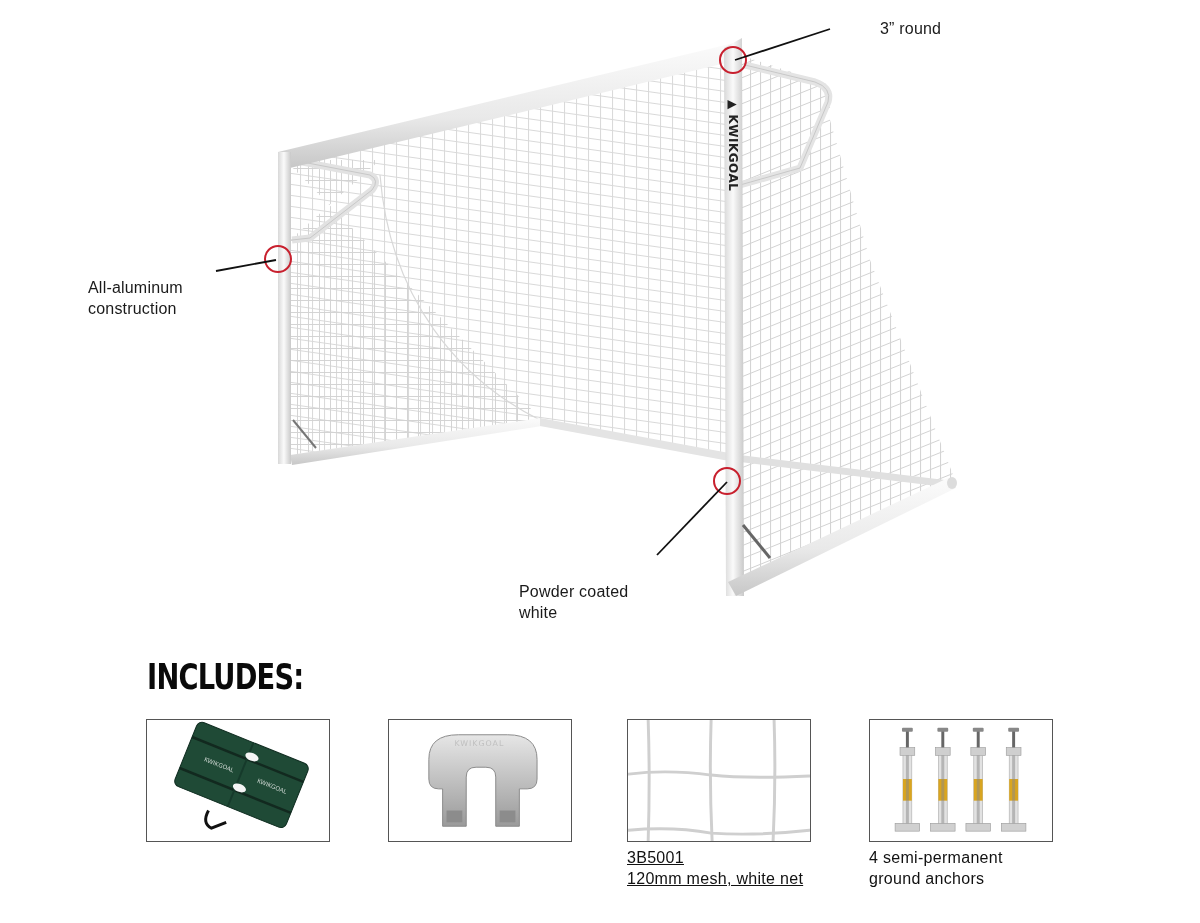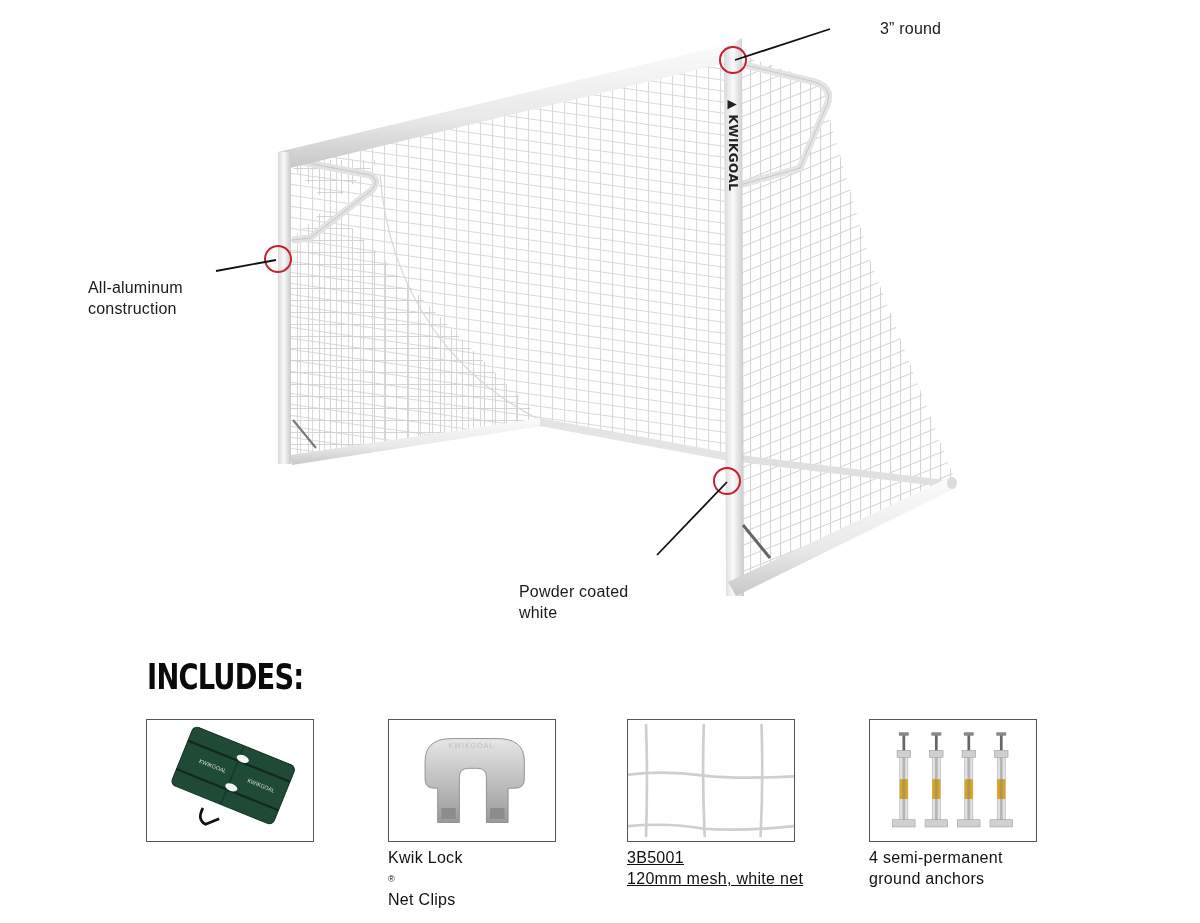--- a/index.html
+++ b/index.html
@@ -5,21 +5,21 @@
   html, body { margin:0; padding:0; background:#ffffff; }
   body { width:1200px; height:923px; position:relative; overflow:hidden;
          font-family:"Liberation Sans", "DejaVu Sans", sans-serif; color:#111; }
   #goal-svg { position:absolute; left:0; top:0; width:1200px; height:620px; }
   .callout-text { position:absolute; font-size:16px; line-height:21px; color:#1a1a1a; font-weight:500; letter-spacing:0.2px; }
   .callout-text span { display:block; }
   #includes-title { position:absolute; left:147px; top:657px; font-family:"DejaVu Sans", sans-serif;
      font-weight:bold; font-size:35px; letter-spacing:-1px; transform:scaleX(0.78); transform-origin:left top;
      color:#0a0a0a; line-height:40px; }
   .item { position:absolute; top:719px; width:186px; }
-  .thumb { width:168px; height:123px; border:1.5px solid #555; box-sizing:border-box; position:relative; overflow:hidden; background:#fff; }
+  .thumb { width:184px; height:123px; border:1.5px solid #555; box-sizing:border-box; position:relative; overflow:hidden; background:#fff; }
   .thumb svg { position:absolute; left:0; top:0; width:100%; height:100%; }
   .caption { font-size:16px; line-height:21px; margin-top:5px; color:#111; letter-spacing:0.3px; font-weight:500; }
   .caption span { display:block; white-space:nowrap; }
   sup.reg { font-size:9px; vertical-align:top; position:relative; top:1px; margin-right:2px; }
 </style>
 </head>
 <body>
 
 <svg id="goal-svg" viewBox="0 0 1200 620" xmlns="http://www.w3.org/2000/svg">
   <defs>
@@ -128,23 +128,20 @@
           <stop offset="0" stop-color="#e6e6e6"></stop>
           <stop offset="1" stop-color="#9a9a9a"></stop>
         </linearGradient>
       </defs>
       <path d="M40 40 Q40 15 70 15 L120 15 Q150 15 150 40 L150 60 Q150 70 140 70 L132 70 L132 108 L108 108 L108 58 Q108 48 98 48 L88 48 Q78 48 78 58 L78 108 L54 108 L54 70 L50 70 Q40 70 40 60 Z" fill="url(#clipG)" stroke="#8a8a8a" stroke-width="1"></path>
       <text x="66" y="26" font-size="8" fill="#c0c0c0" font-family="DejaVu Sans, sans-serif" letter-spacing="1">KWIKGOAL</text>
       <rect x="58" y="92" width="16" height="12" fill="#8c8c8c"></rect>
       <rect x="112" y="92" width="16" height="12" fill="#8c8c8c"></rect>
     </svg>
   </div>
-  <div class="caption">
-    <span><span>Kwik Lock</span><sup class="reg">®</sup><span>Net Clips</span></span>
-  </div>
 </div>
 
 <div class="item" style="left:627px;text-decoration:underline;">
   <div class="thumb">
     <svg viewBox="0 0 184 123">
       <g stroke="#cfcfcf" stroke-width="3" fill="none" stroke-linecap="round">
         <path d="M20 0 Q22 60 20 123"></path>
         <path d="M84 0 Q82 60 85 123"></path>
         <path d="M148 0 Q150 60 147 123"></path>
         <path d="M0 55 Q40 50 84 56 Q120 60 184 57"></path>

